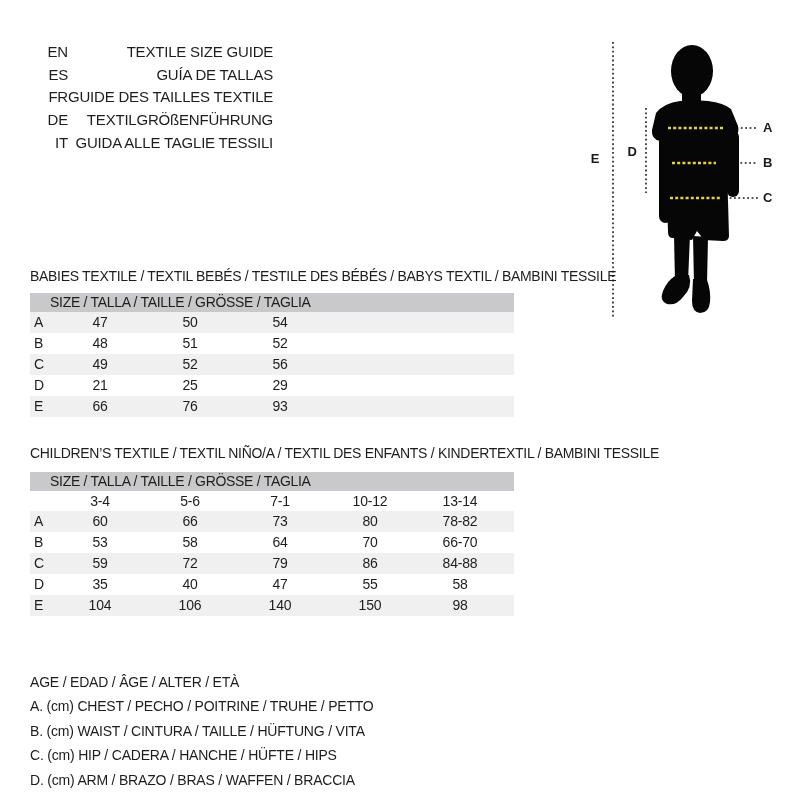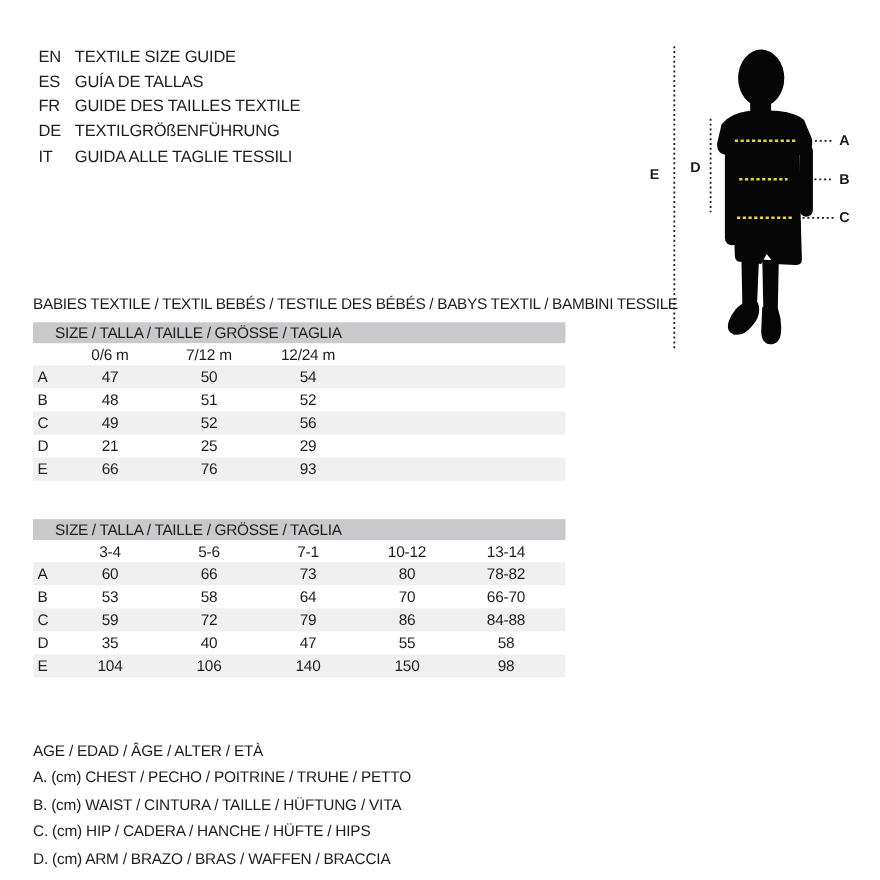--- a/index.html
+++ b/index.html
@@ -10,21 +10,21 @@
     --ink:#060606;
   }
   html,body{margin:0;padding:0;background:#fff;}
   .canvas{
     position:relative;width:800px;height:800px;background:#ffffff;overflow:hidden;
     font-family:"Liberation Sans","DejaVu Sans",sans-serif;
     color:var(--text);letter-spacing:-0.2px;
   }
   
   .lang-block{position:absolute;left:35px;top:41px;}
-  .lang-row{display:grid;grid-template-columns:33px auto;height:22.7px;line-height:22.7px;font-size:15px;}
+  .lang-row{display:grid;grid-template-columns:33px auto;height:22.7px;line-height:22.7px;font-size:15px;text-align:right;}
   
   .section-title{position:absolute;left:30px;font-size:14px;line-height:16px;letter-spacing:-0.3px;white-space:nowrap;}
   
   .size-table{position:absolute;left:30px;width:484px;font-size:14px;}
   .thead{background:var(--bar);height:19px;line-height:19px;padding-left:20px;letter-spacing:-0.3px;}
   .trow{display:flex;height:21px;line-height:21px;}
   .trow.colhdr{height:20px;line-height:20px;}
   .trow.stripe{background:var(--stripe);}
   .cell-label{width:25px;padding-left:4px;box-sizing:border-box;}
   .cell-val{width:90px;text-align:center;}
@@ -95,26 +95,20 @@
     <text class="fig-label" x="183" y="107">A</text>
     <text class="fig-label" x="183" y="142">B</text>
     <text class="fig-label" x="183" y="177">C</text>
     <text class="fig-label" x="52" y="131" text-anchor="middle">D</text>
     <text class="fig-label" x="15" y="138" text-anchor="middle">E</text>
   </svg>
 
   <div class="section-title" style="top:268px;">BABIES TEXTILE / TEXTIL BEBÉS / TESTILE DES BÉBÉS / BABYS TEXTIL / BAMBINI TESSILE</div>
   <div class="size-table" style="top:293px;" id="babies-table">
       <div class="thead">SIZE / TALLA / TAILLE / GRÖSSE / TAGLIA</div>
-      <div class="trow colhdr">
-        <span class="cell-label"></span>
-        <span class="cell-val">0/6 m</span>
-        <span class="cell-val">7/12 m</span>
-        <span class="cell-val">12/24 m</span>
-      </div>
       <div class="trow stripe">
         <span class="cell-label">A</span>
         <span class="cell-val">47</span>
         <span class="cell-val">50</span>
         <span class="cell-val">54</span>
       </div>
       <div class="trow">
         <span class="cell-label">B</span>
         <span class="cell-val">48</span>
         <span class="cell-val">51</span>
@@ -133,20 +127,21 @@
         <span class="cell-val">29</span>
       </div>
       <div class="trow stripe">
         <span class="cell-label">E</span>
         <span class="cell-val">66</span>
         <span class="cell-val">76</span>
         <span class="cell-val">93</span>
       </div>
     </div>
 
+  <div class="section-title" style="top:445px;">CHILDREN’S TEXTILE / TEXTIL NIÑO/A / TEXTIL DES ENFANTS / KINDERTEXTIL / BAMBINI TESSILE</div>
   <div class="size-table" style="top:472px;" id="children-table">
       <div class="thead">SIZE / TALLA / TAILLE / GRÖSSE / TAGLIA</div>
       <div class="trow colhdr">
         <span class="cell-label"></span>
         <span class="cell-val">3-4</span>
         <span class="cell-val">5-6</span>
         <span class="cell-val">7-1</span>
         <span class="cell-val">10-12</span>
         <span class="cell-val">13-14</span>
       </div>

